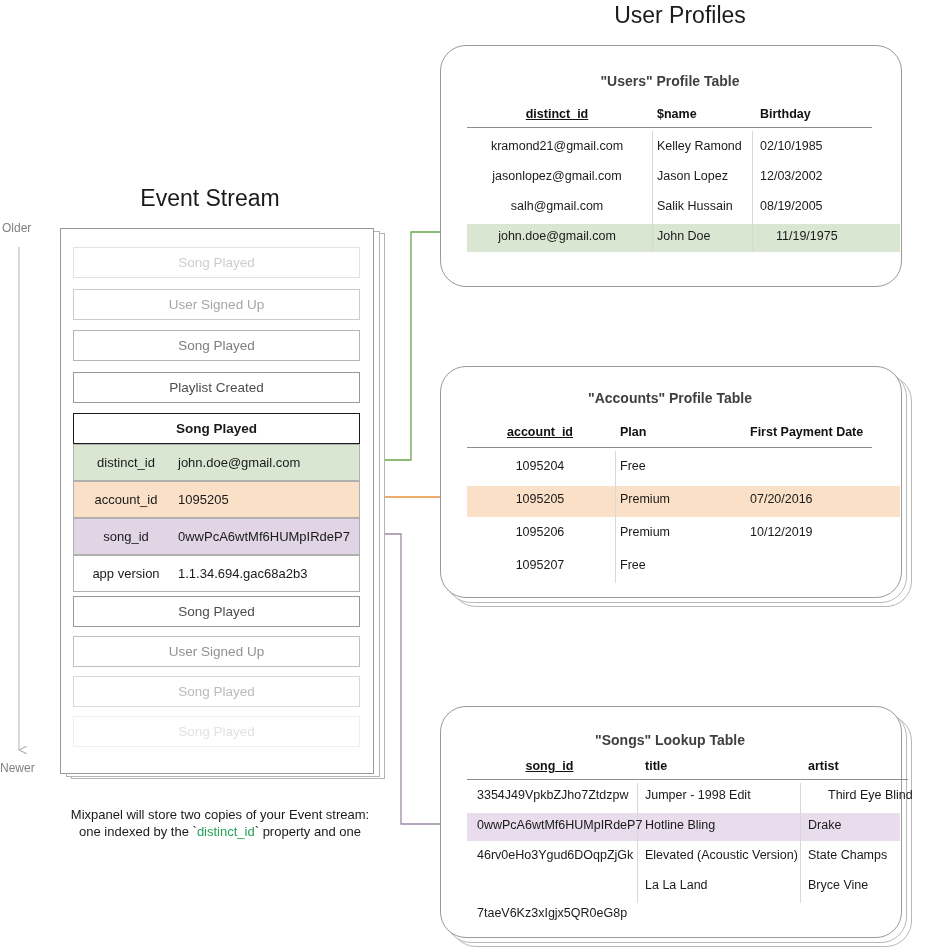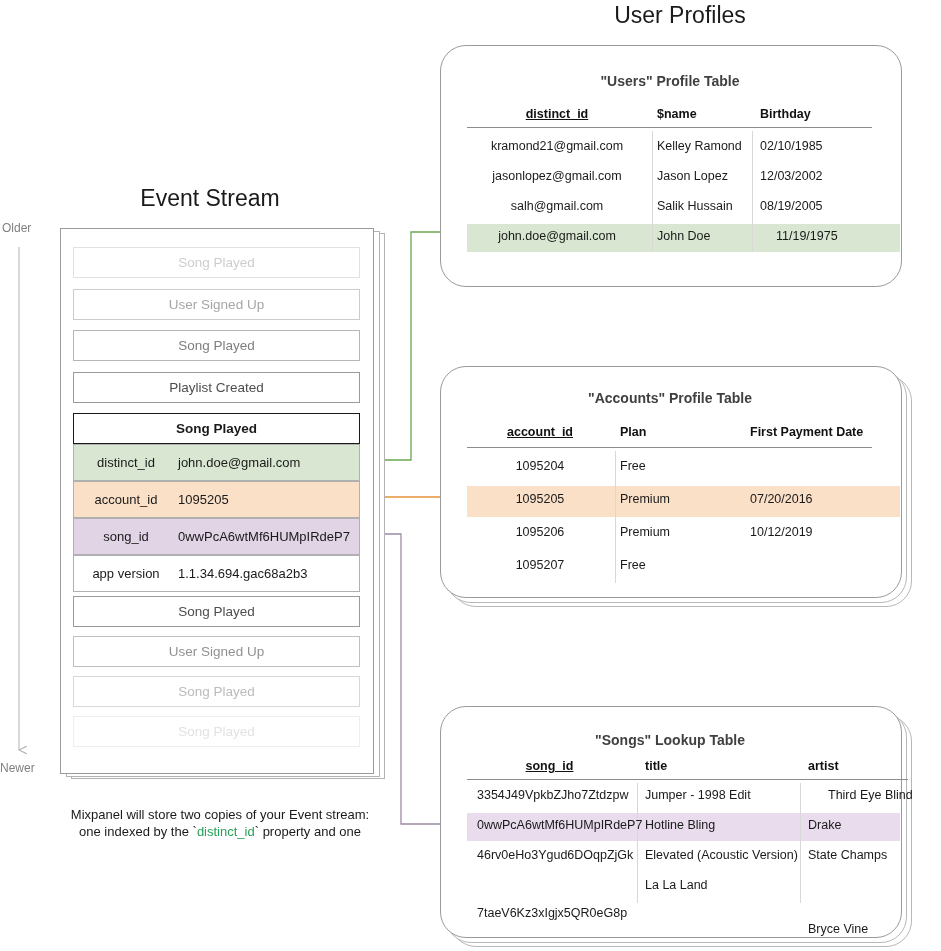--- a/index.html
+++ b/index.html
@@ -221,16 +221,16 @@
       <div class="td" style="left: 645px; top: 788px;">Jumper - 1998 Edit</div>
       <div class="td" style="left: 828px; top: 788px;">Third Eye Blind</div>
       <div class="td u" style="left: 477px; top: 818px; width: 145px; text-align: center;">0wwPcA6wtMf6HUMpIRdeP7</div>
       <div class="td" style="left: 645px; top: 818px;">Hotline Bling</div>
       <div class="td" style="left: 808px; top: 818px;">Drake</div>
       <div class="td u" style="left: 477px; top: 848px; width: 145px; text-align: center;">46rv0eHo3Ygud6DOqpZjGk</div>
       <div class="td" style="left: 645px; top: 848px;">Elevated (Acoustic Version)</div>
       <div class="td" style="left: 808px; top: 848px;">State Champs</div>
       <div class="td u" style="left: 477px; top: 878px; width: 145px; text-align: center; margin-top: 28px;">7taeV6Kz3xIgjx5QR0eG8p</div>
       <div class="td" style="left: 645px; top: 878px;">La La Land</div>
-      <div class="td" style="left: 808px; top: 878px; margin-top: 44px;">Bryce Vine</div>
+      <div class="td" style="left: 808px; top: 878px;">Bryce Vine</div>
     </div>
 
 </div>
 
 </body></html>

